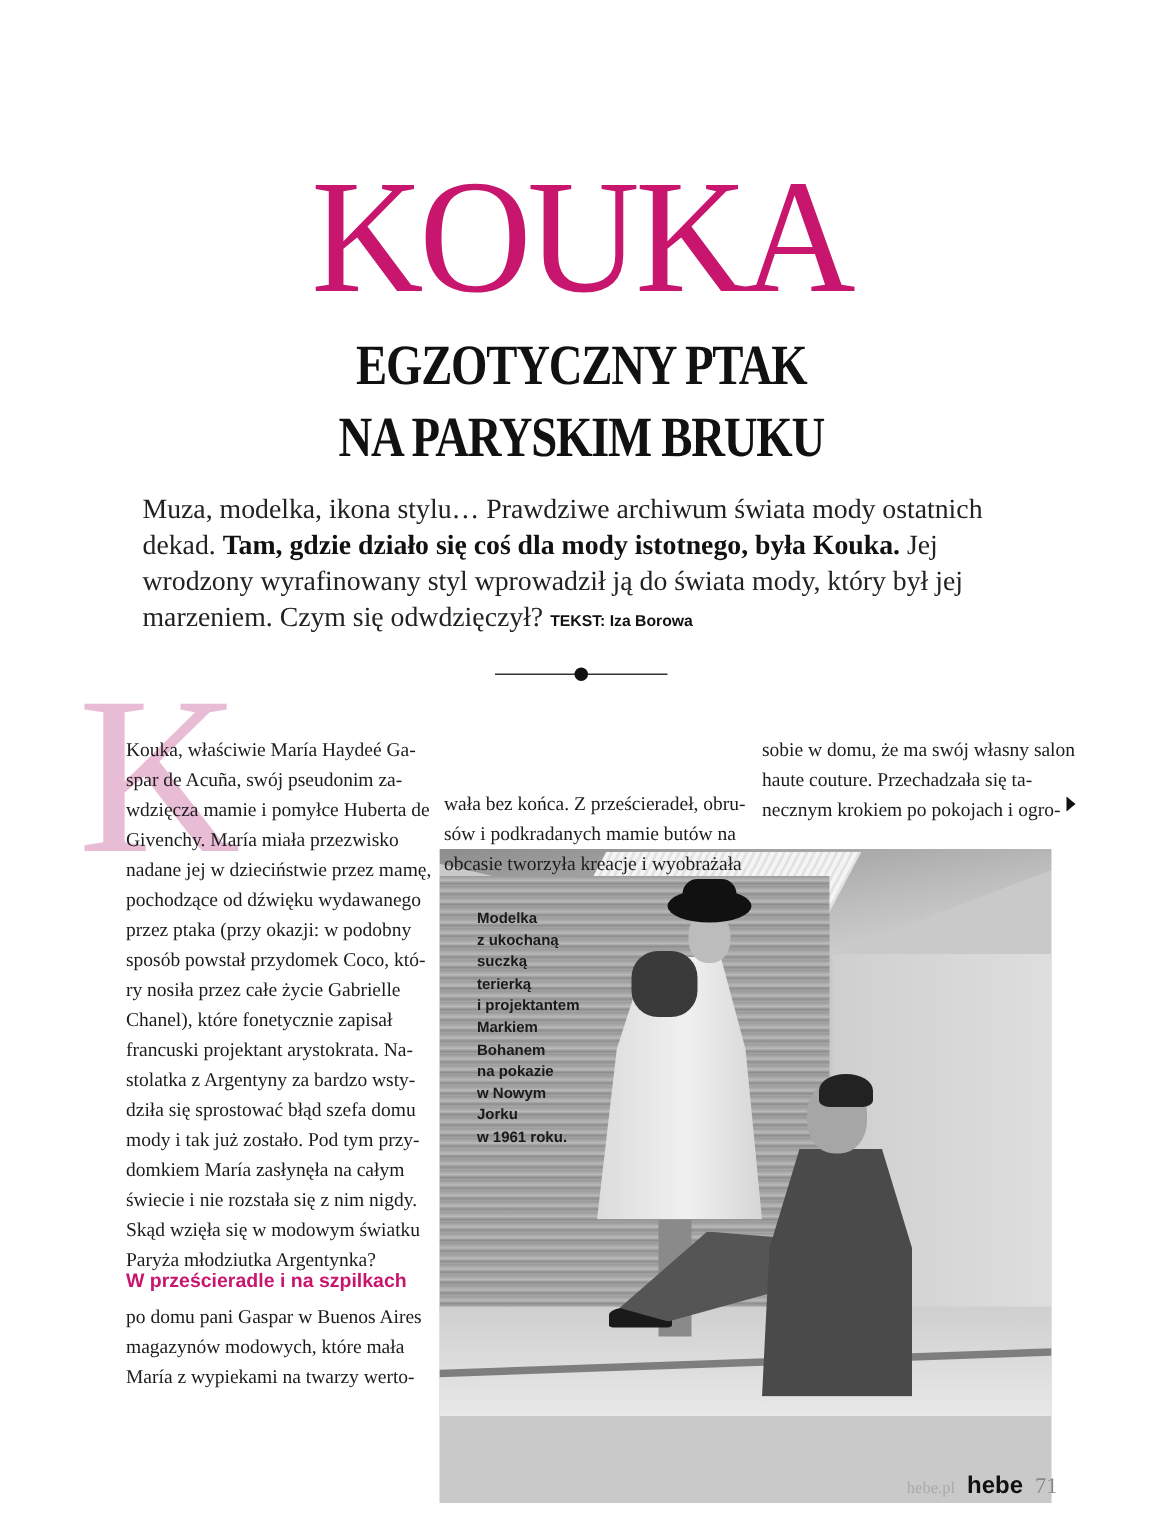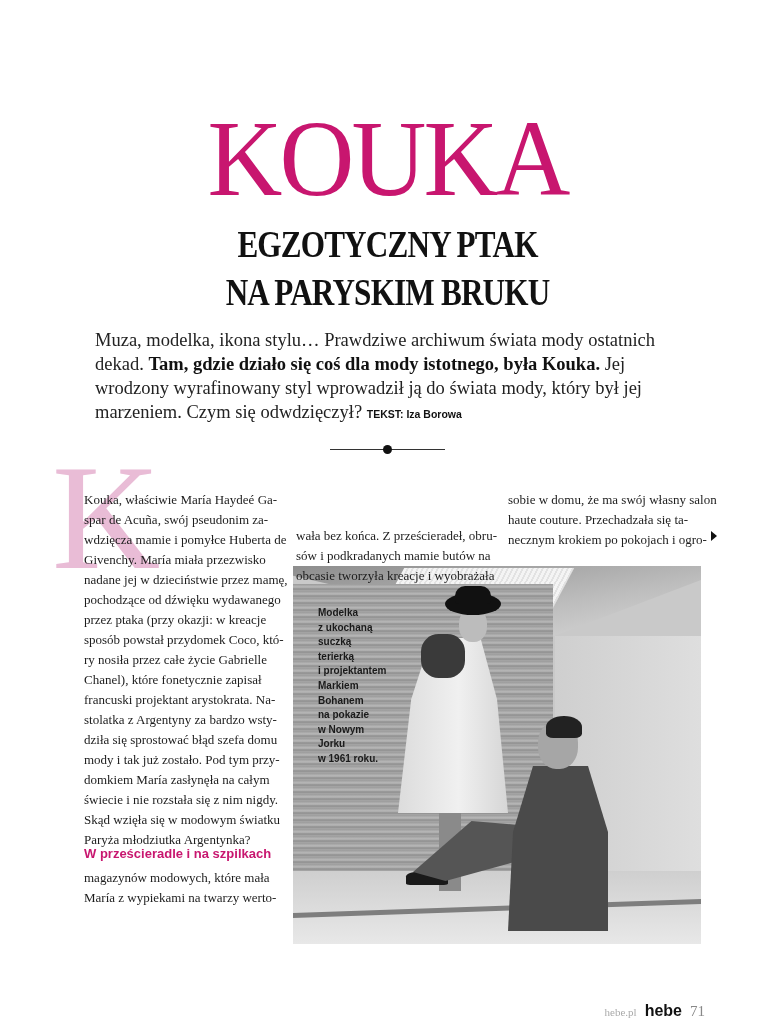--- a/index.html
+++ b/index.html
@@ -48,21 +48,21 @@
 
   .subhead {
     position: absolute; left: 84px; top: 846px; font-family: "Liberation Sans", sans-serif;
     font-weight: bold; font-size: 13px; color: #c8166f; white-space: nowrap;
   }
 
   .arrow { position: absolute; left: 711px; top: 531px; width: 0; height: 0;
     border-top: 5px solid transparent; border-bottom: 5px solid transparent; border-left: 6px solid #111; }
 
   .photo {
-    position: absolute; left: 293px; top: 566px; width: 408px; height: 378px;
+    position: absolute; left: 293px; top: 566px; width: 408px; height: 436px;
     background: #c9c9c9; overflow: hidden;
   }
   .photo .wall-left { position: absolute; left: 0; top: 18px; width: 260px; height: 290px;
     background: repeating-linear-gradient(180deg, #9a9a9a 0px, #b9b9b9 3px, #8e8e8e 5px, #aaaaaa 7px); }
   .photo .ceiling { position: absolute; left: 0; top: 0; width: 408px; height: 70px;
     background: linear-gradient(170deg, #8d8d8d 0%, #bdbdbd 60%, #d8d8d8 100%);
     clip-path: polygon(0 0, 100% 0, 100% 20%, 64% 100%, 0 14%); }
   .photo .light { position: absolute; left: 100px; top: 2px; width: 170px; height: 42px;
     background: repeating-linear-gradient(90deg, #f4f4f4 0 3px, #e2e2e2 3px 5px);
     transform: skewX(-28deg); }
@@ -86,21 +86,21 @@
   .photo .man-legs { position: absolute; left: 120px; top: 255px; width: 130px; height: 60px;
     background: #555; clip-path: polygon(45% 0, 100% 10%, 100% 55%, 25% 100%, 0 85%); }
   .photo .shoe { position: absolute; left: 113px; top: 305px; width: 42px; height: 14px; border-radius: 40% 60% 10% 10%; background: #1a1a1a; }
 
   .caption {
     position: absolute; left: 25px; top: 40px; width: 110px; font-family: "Liberation Sans", sans-serif;
     font-weight: bold; font-size: 10px; line-height: 14.6px; color: #1a1a1a; z-index: 3;
   }
   .caption span { display: block; white-space: nowrap; }
 
-  .footer { position: absolute; top: 982px; right: 70px; display: flex; align-items: baseline; gap: 8px; margin-top: 20px; }
+  .footer { position: absolute; top: 982px; right: 70px; display: flex; align-items: baseline; gap: 8px; }
   .footer .site { font-family: "Liberation Serif", serif; font-size: 11px; color: #aaa; }
   .footer .brand { font-family: "Liberation Sans", sans-serif; font-size: 16px; font-weight: bold; color: #111; }
   .footer .page { font-family: "Liberation Serif", serif; font-size: 15px; color: #888; text-align: right; }
 </style>
 </head>
 <body>
 
 <h1 class="title-main">KOUKA</h1>
 <div class="subtitle l1">EGZOTYCZNY PTAK</div>
 <div class="subtitle l2">NA PARYSKIM BRUKU</div>
@@ -114,37 +114,38 @@
 
 <div class="dropcap">K</div>
 
 <div class="col col1">
   <span class="line">Kouka, właściwie María Haydeé Ga-</span>
   <span class="line">spar de Acuña, swój pseudonim za-</span>
   <span class="line">wdzięcza mamie i pomyłce Huberta de</span>
   <span class="line">Givenchy. María miała przezwisko</span>
   <span class="line">nadane jej w dzieciństwie przez mamę,</span>
   <span class="line">pochodzące od dźwięku wydawanego</span>
-  <span class="line">przez ptaka (przy okazji: w kreacje</span>
+  <span class="line">przez ptaka (przy okazji: w podobny</span>
   <span class="line">sposób powstał przydomek Coco, któ-</span>
   <span class="line">ry nosiła przez całe życie Gabrielle</span>
   <span class="line">Chanel), które fonetycznie zapisał</span>
   <span class="line">francuski projektant arystokrata. Na-</span>
   <span class="line">stolatka z Argentyny za bardzo wsty-</span>
   <span class="line">dziła się sprostować błąd szefa domu</span>
   <span class="line">mody i tak już zostało. Pod tym przy-</span>
   <span class="line">domkiem María zasłynęła na całym</span>
   <span class="line">świecie i nie rozstała się z nim nigdy.</span>
   <span class="line">Skąd wzięła się w modowym światku</span>
   <span class="line">Paryża młodziutka Argentynka?</span>
 </div>
 
 <div class="subhead">W prześcieradle i na szpilkach</div>
 
 <div class="col col1" style="top:868px;">
+  <span class="line">po domu pani Gaspar w Buenos Aires</span>
   <span class="line">magazynów modowych, które mała</span>
   <span class="line">María z wypiekami na twarzy werto-</span>
 </div>
 
 <div class="col col2">
   <span class="line">wała bez końca. Z prześcieradeł, obru-</span>
   <span class="line">sów i podkradanych mamie butów na</span>
   <span class="line">obcasie tworzyła kreacje i wyobrażała</span>
 </div>
 

